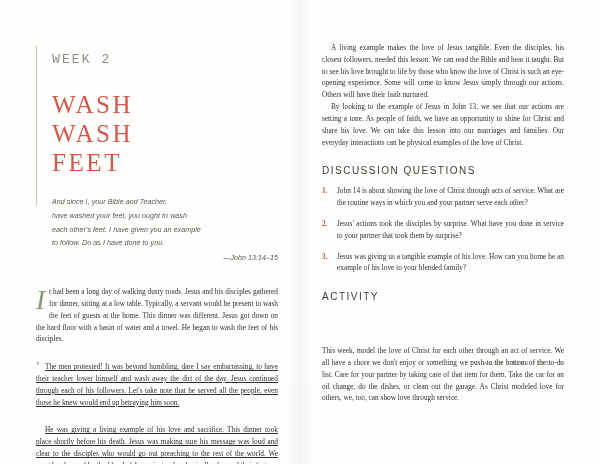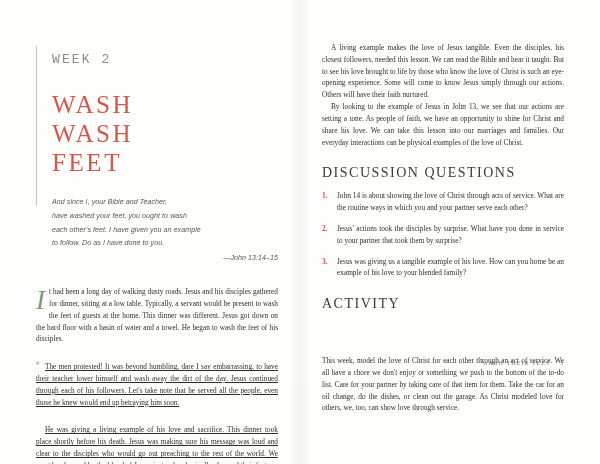--- a/index.html
+++ b/index.html
@@ -128,22 +128,22 @@
   p.body-r {
     font-size: 7.3px;
     line-height: 1.62;
     text-align: justify;
     text-indent: 9px;
     color: #2e2e2c;
     hyphens: auto;
   }
 
   .section-heading {
-    font-family: Liberation Serif, serif;
-    font-size: 14px;
+    font-family: Liberation Sans, sans-serif;
+    font-size: 10px;
     letter-spacing: 1.5px;
     color: #3a3a36;
     text-transform: uppercase;
     margin: 17px 0 9px 0;
     font-weight: 400;
   }
 
   ol.questions {
     list-style: none;
     counter-reset: qnum;

